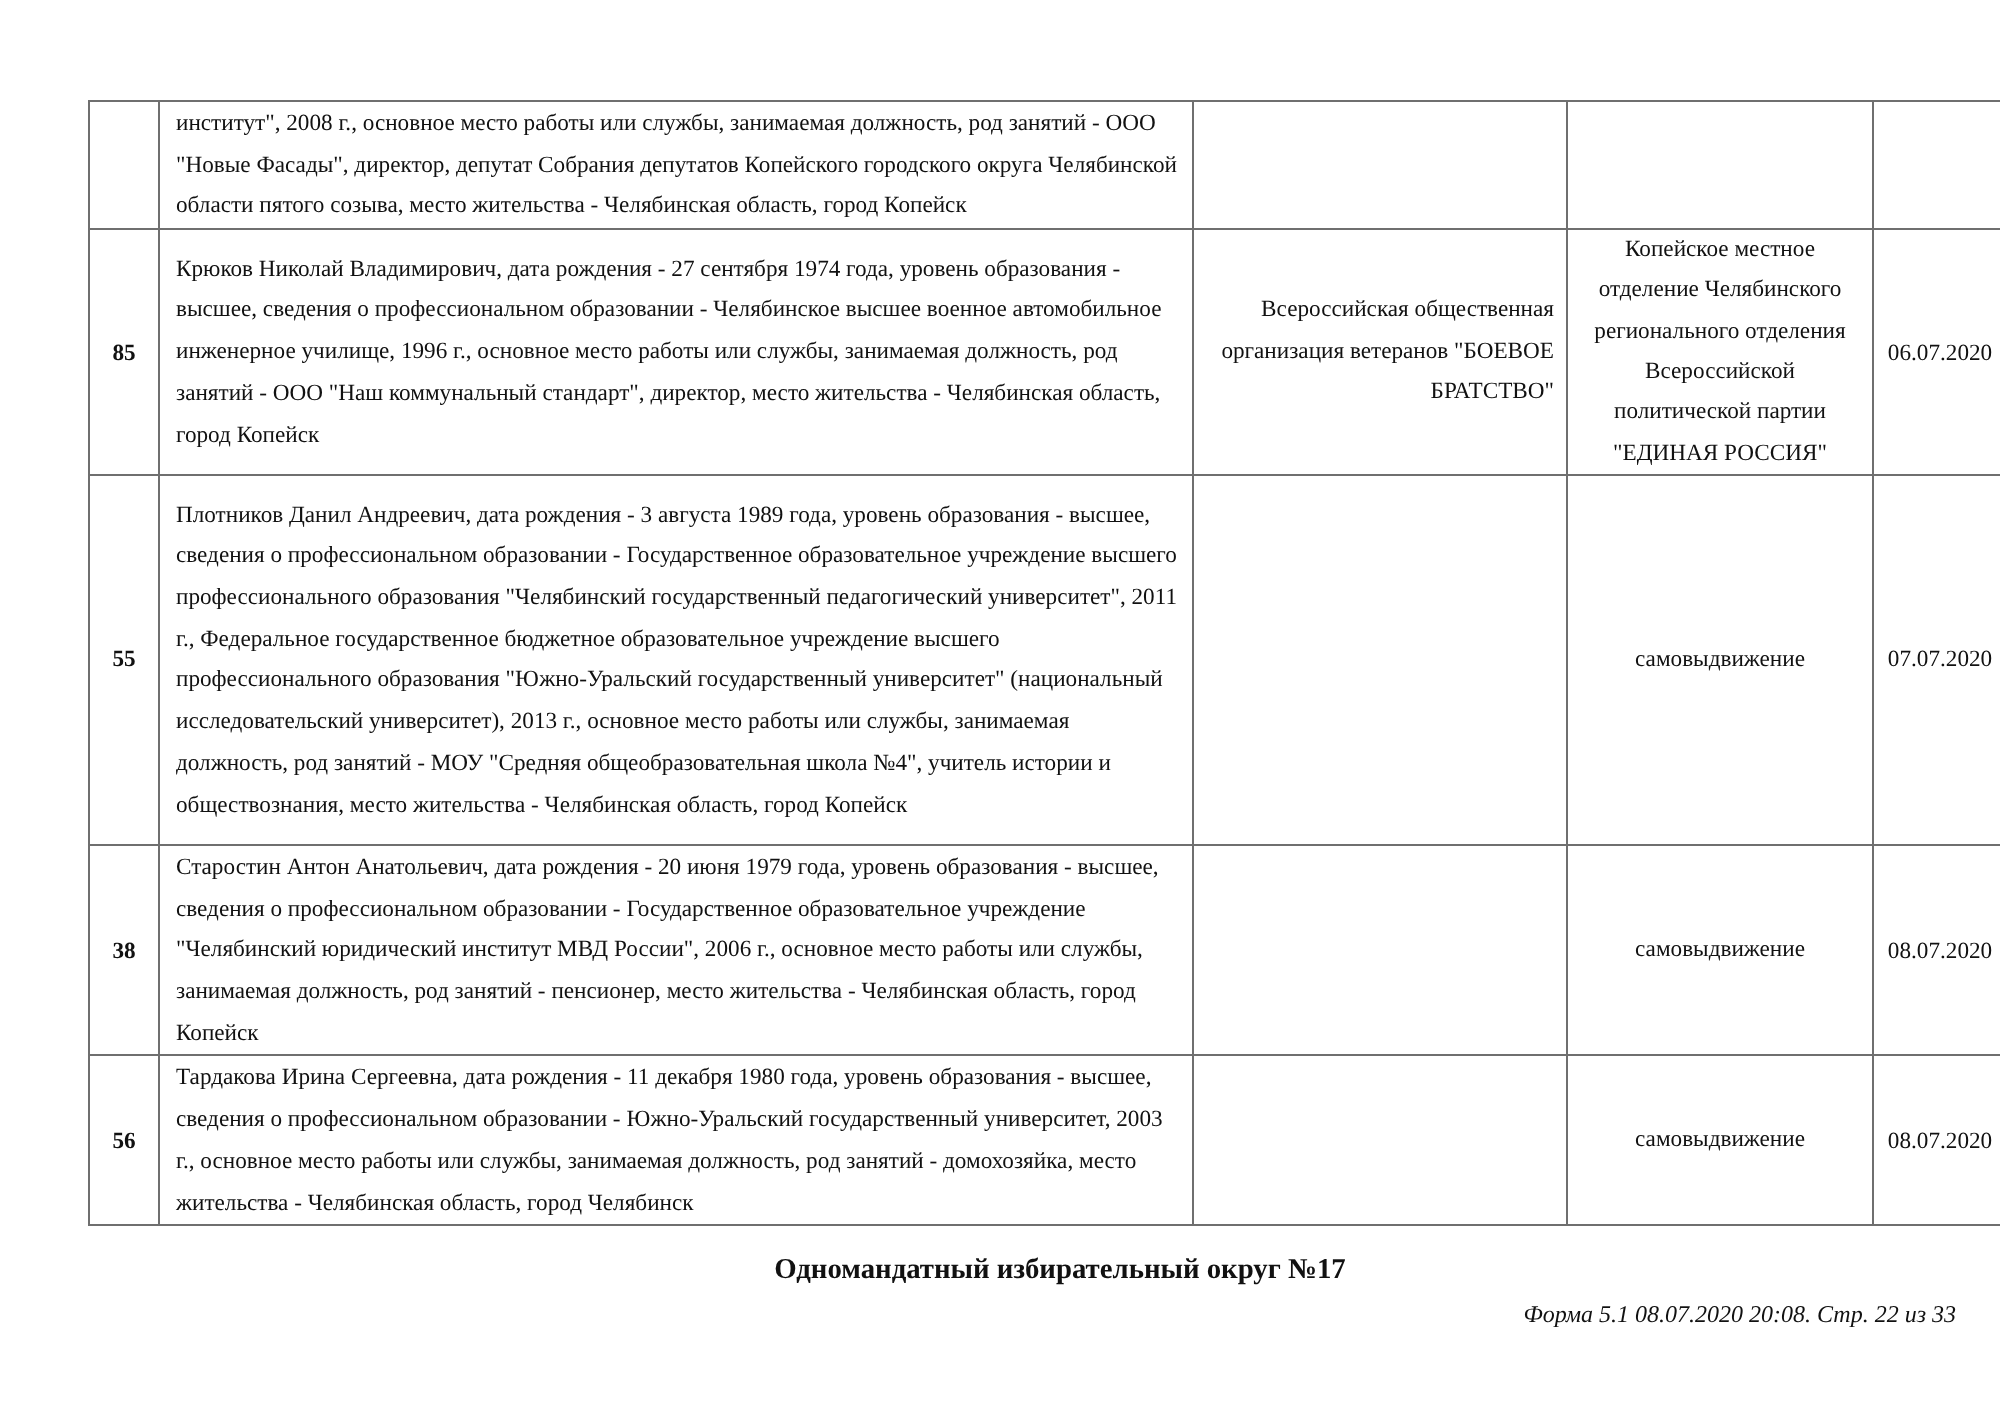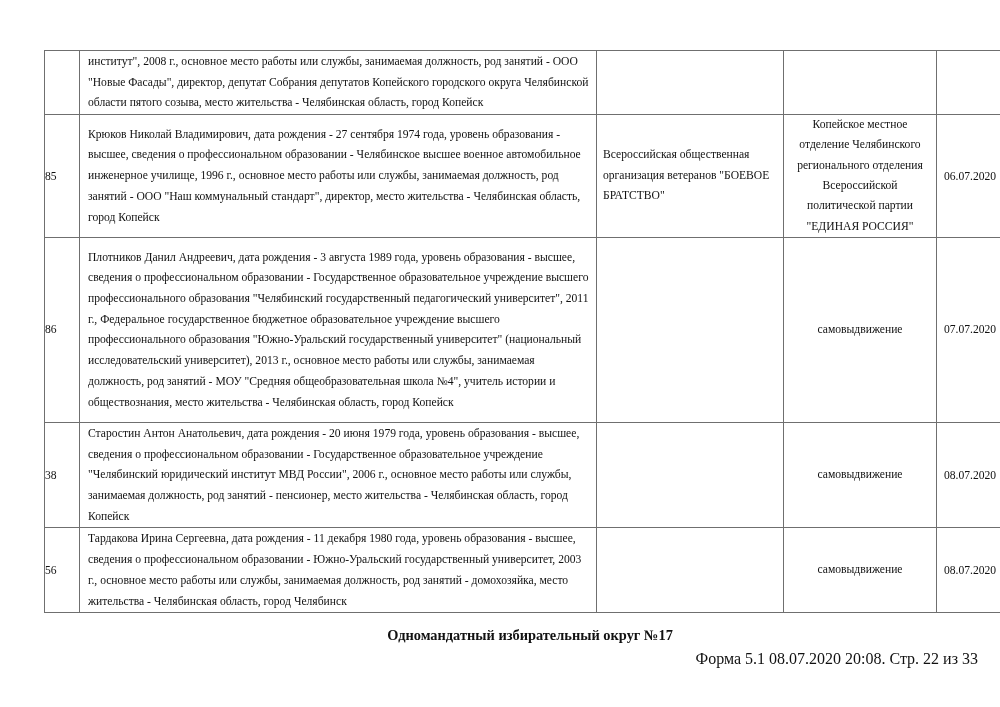--- a/index.html
+++ b/index.html
@@ -27,23 +27,23 @@
       border-collapse: collapse;
       table-layout: fixed;
       width: 940px;
       font-size: 11.6px;
     }
     table.candidates td {
       border: 1.5px solid #6f6f6f;
       vertical-align: middle;
       padding: 0;
     }
-    td.col-num { width: 34px; text-align: left; }
+    td.col-num { width: 34px; text-align: center; font-weight: bold; }
     td.col-info { width: 502px; text-align: left; padding-left: 8px !important; padding-right: 6px !important; }
-    td.col-org { width: 186px; text-align: left; }
+    td.col-org { width: 186px; text-align: right; }
     td.col-party { width: 152px; text-align: center; }
     td.col-date { width: 66px; text-align: center; }
     .info-text { line-height: 20.7px; display: block; padding-top: 1px; }
     .org-text { line-height: 20.5px; display: block; padding: 0 6px; }
     .party-text { line-height: 20.3px; display: block; padding: 0 4px; }
     tr.row-cont { height: 63px; }
     tr.row-85 { height: 122px; }
     tr.row-86 { height: 185px; }
     tr.row-87 { height: 103px; }
     tr.row-88 { height: 83px; }
@@ -53,21 +53,22 @@
       width: 1060px;
       top: 627px;
       text-align: center;
       font-weight: bold;
       font-size: 14.4px;
     }
     .form-footer {
       position: absolute;
       right: 22px;
       top: 650px;
-      font-size: 16px;
+      font-size: 12px;
+      font-style: italic;
     }
   </style>
 </head>
 <body>
 
 <div class="page">
   <table class="candidates">
     <tbody>
       <tr class="row-cont">
         <td class="col-num"></td>
@@ -89,21 +90,21 @@
           </td>
         <td class="col-org">
             <span class="org-text">Всероссийская общественная организация ветеранов "БОЕВОЕ БРАТСТВО"</span>
           </td>
         <td class="col-party">
             <span class="party-text">Копейское местное отделение Челябинского регионального отделения Всероссийской политической партии "ЕДИНАЯ РОССИЯ"</span>
           </td>
         <td class="col-date">06.07.2020</td>
       </tr>
       <tr class="row-86">
-        <td class="col-num">86</td>
+        <td class="col-num">55</td>
         <td class="col-info">
             <span class="info-text">Плотников Данил Андреевич, дата рождения - 3 августа 1989 года, уровень образования - высшее, сведения о профессиональном образовании - Государственное образовательное учреждение высшего профессионального образования "Челябинский государственный педагогический университет", 2011 г., Федеральное государственное бюджетное образовательное учреждение высшего профессионального образования "Южно-Уральский государственный университет" (национальный исследовательский университет), 2013 г., основное место работы или службы, занимаемая должность, род занятий - МОУ "Средняя общеобразовательная школа №4", учитель истории и обществознания, место жительства - Челябинская область, город Копейск</span>
           </td>
         <td class="col-org">
             <span class="org-text"></span>
           </td>
         <td class="col-party">
             <span class="party-text">самовыдвижение</span>
           </td>
         <td class="col-date">07.07.2020</td>

